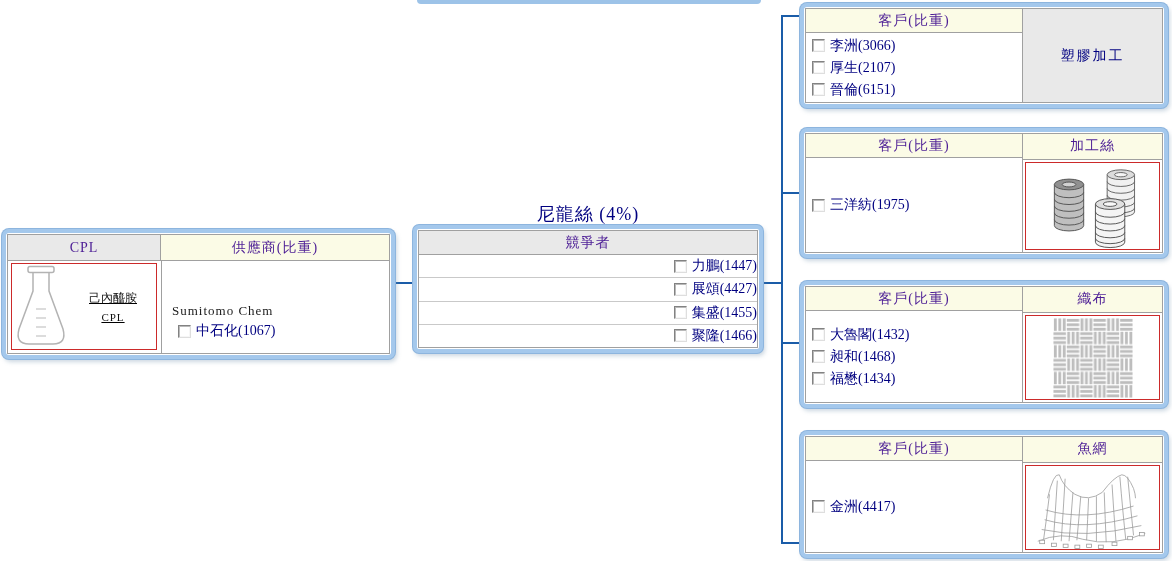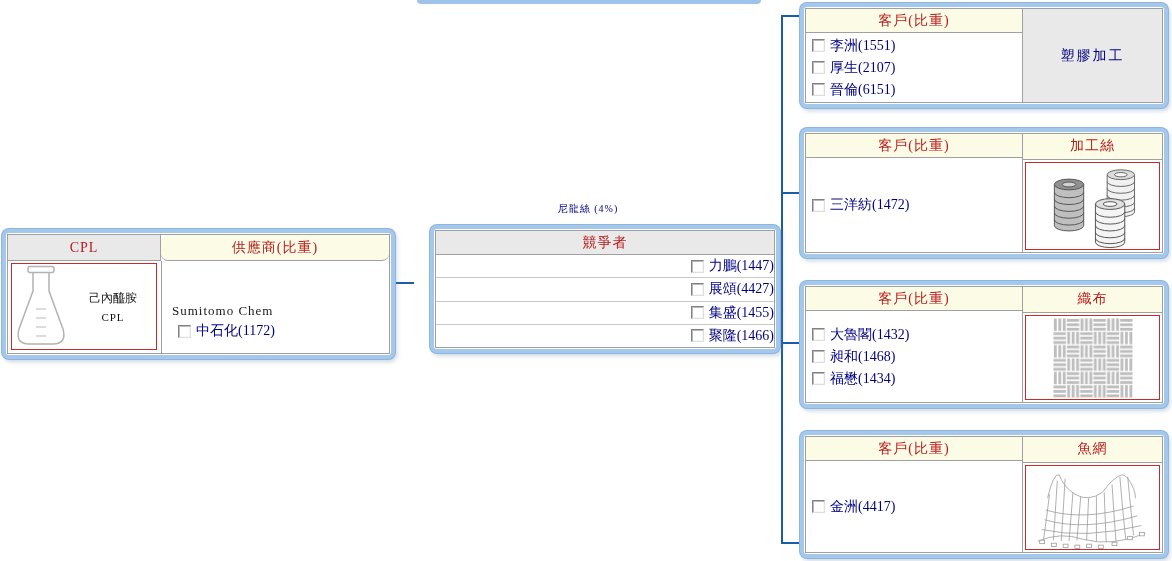--- a/index.html
+++ b/index.html
@@ -13,48 +13,48 @@
     background:#9dc3e8;border-radius:0 0 4px 4px;z-index:1;}
   .panel{
     position:absolute;box-sizing:border-box;z-index:2;background:#fff;
     border:4px solid #a4c8ec;border-radius:7px;
     box-shadow:0 0 0 1px #8db5de, 2px 3px 4px rgba(110,140,170,.35);
   }
   .inner{
     box-sizing:border-box;margin:1px;border:1px solid #a0a0a0;
     height:calc(100% - 2px);display:flex;flex-direction:column;overflow:hidden;background:#fff;
   }
-  .hdr{color:#b91c1c;font-size:14px;text-align:center;letter-spacing:1px;
+  .hdr{color:#4c1d95;font-size:14px;text-align:center;letter-spacing:1px;
     border-bottom:1px solid #a0a0a0;box-sizing:border-box;flex:none;}
   .cream{background:#fbfbe6;}
   .gray{background:#e9e9e9;}
   .cb{display:inline-block;box-sizing:border-box;width:13px;height:13px;flex:none;
     background:#fff;border:1px solid #828282;border-right-color:#dedede;border-bottom-color:#dedede;
     box-shadow:inset 1px 1px 0 #b9b9b9, inset -1px -1px 0 #f6f6f6;margin-right:5px;}
   .lbl{color:#000080;font-size:14px;white-space:nowrap;}
   .lrow{display:flex;align-items:center;padding-left:6px;}
   
   #left-panel{left:2px;top:229px;width:393px;height:130px;}
   #left-panel .toprow{display:flex;flex:none;height:26px;}
   #left-panel .cell-cpl{width:153px;line-height:25px;border-right:1px solid #a0a0a0;}
-  #left-panel .cell-sup{flex:1;line-height:25px;border-radius:7px;}
+  #left-panel .cell-sup{flex:1;line-height:25px;}
   #left-panel .bodyrow{display:flex;flex:1;min-height:0;}
   #left-panel .flaskcell{width:153px;border-right:1px solid #a0a0a0;position:relative;flex:none;}
   .imgbox{border:1px solid #cc2a2a;background:#fff;box-sizing:border-box;}
   #left-panel .imgbox{position:absolute;left:3px;top:2px;right:4px;bottom:3px;
     display:flex;align-items:center;}
-  #left-panel .flask-text{flex:1;text-align:center;}
+  #left-panel .flask-text{flex:1;text-align:center;text-decoration:underline;}
   #left-panel .flask-name{font-size:12px;color:#111;}
   #left-panel .flask-sub{font-size:11px;color:#111;letter-spacing:1px;margin-top:4px;}
   #left-panel .supcell{flex:1;padding:22px 0 0 10px;margin-top:20px;}
   #left-panel .sup-note{font-size:13px;color:#1a1a1a;letter-spacing:1px;display:block;margin-bottom:3px;}
   
   #middle-title{position:absolute;left:413px;top:202px;width:350px;text-align:center;
-    font-size:10px;color:#000080;z-index:2;letter-spacing:1px;}
-  #middle-panel{left:430px;top:225px;width:350px;height:128px;}
+    font-size:18px;color:#000080;z-index:2;letter-spacing:1px;}
+  #middle-panel{left:413px;top:225px;width:350px;height:128px;border-radius:6px;}
   #middle-panel .hdr{height:24px;line-height:23px;}
   #middle-panel .lrow{flex:1;border-bottom:1px solid #c9c9c9;justify-content:flex-end;}
   #middle-panel .lrow:last-child{border-bottom:none;}
   
   .rpanel{left:800px;width:368px;}
   #rp0{top:3px;height:105px;}
   #rp1{top:128px;height:130px;}
   #rp2{top:281px;height:127px;}
   #rp3{top:431px;height:127px;}
   .rp-inner{flex-direction:row;}
@@ -111,21 +111,21 @@
             <div class="flask-text">
               <div class="flask-name">己內醯胺</div>
               <div class="flask-sub">CPL</div>
             </div>
           </div>
         </div>
         <div class="supcell">
           <span class="sup-note">Sumitomo Chem</span>
           <div class="lrow">
             <span class="cb"></span>
-            <span class="lbl">中石化(1172)</span>
+            <span class="lbl">中石化(1067)</span>
           </div>
         </div>
       </div>
     </div>
   </div>
 
   <div id="middle-title">尼龍絲 (4%)</div>
   <div class="panel" id="middle-panel">
     <div class="inner">
       <div class="hdr gray">競爭者</div>
@@ -148,21 +148,21 @@
     </div>
   </div>
 
   <div class="panel rpanel" id="rp0">
     <div class="inner rp-inner">
       <div class="custcol">
         <div class="hdr cream">客戶(比重)</div>
         <div class="custrows">
           <div class="lrow">
             <span class="cb"></span>
-            <span class="lbl">李洲(1551)</span>
+            <span class="lbl">李洲(3066)</span>
           </div>
           <div class="lrow">
             <span class="cb"></span>
             <span class="lbl">厚生(2107)</span>
           </div>
           <div class="lrow">
             <span class="cb"></span>
             <span class="lbl">晉倫(6151)</span>
           </div>
         </div>
@@ -173,21 +173,21 @@
     </div>
   </div>
 
   <div class="panel rpanel" id="rp1">
     <div class="inner rp-inner">
       <div class="custcol">
         <div class="hdr cream">客戶(比重)</div>
         <div class="custrows">
           <div class="lrow">
             <span class="cb"></span>
-            <span class="lbl">三洋紡(1472)</span>
+            <span class="lbl">三洋紡(1975)</span>
           </div>
         </div>
       </div>
       <div class="catcol">
         <div class="hdr cream">加工絲</div>
         <div class="cat-imgwrap">
           <div class="imgbox">
             <svg class="draw" width="134" height="88" viewBox="0 0 136 88">
               <g stroke="#555" stroke-width="1">
                 <path d="M29,22 V64 A15,5.5 0 0 0 59,64 V22" fill="#bfbfbf"></path>

